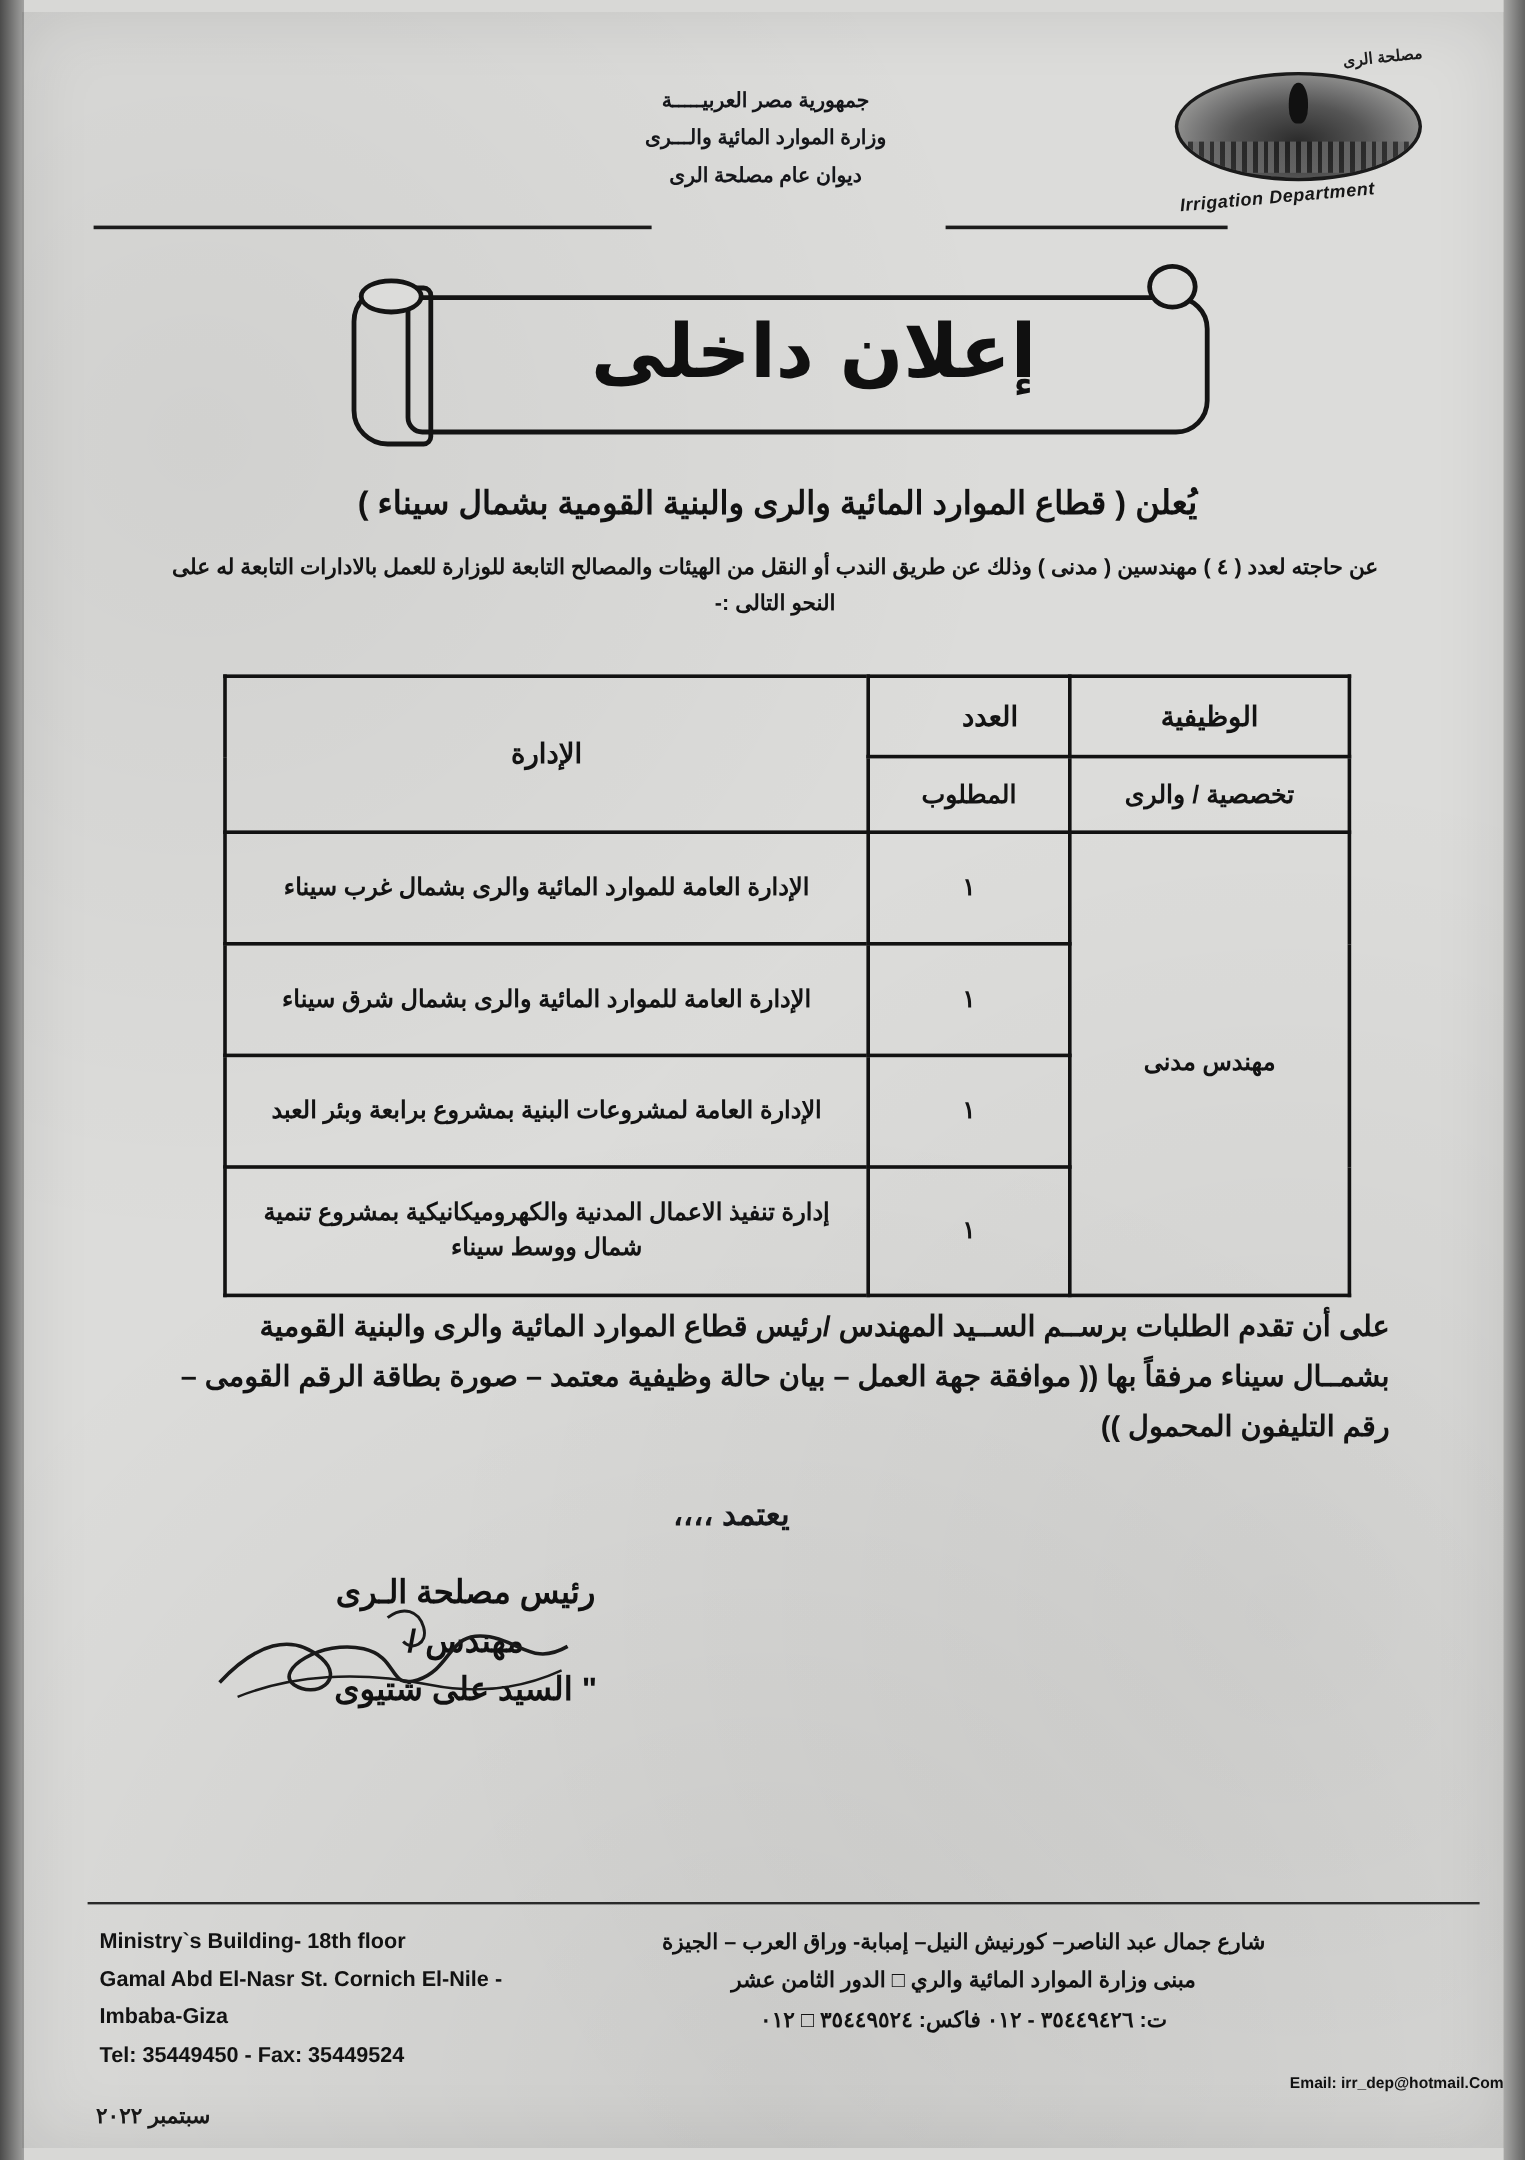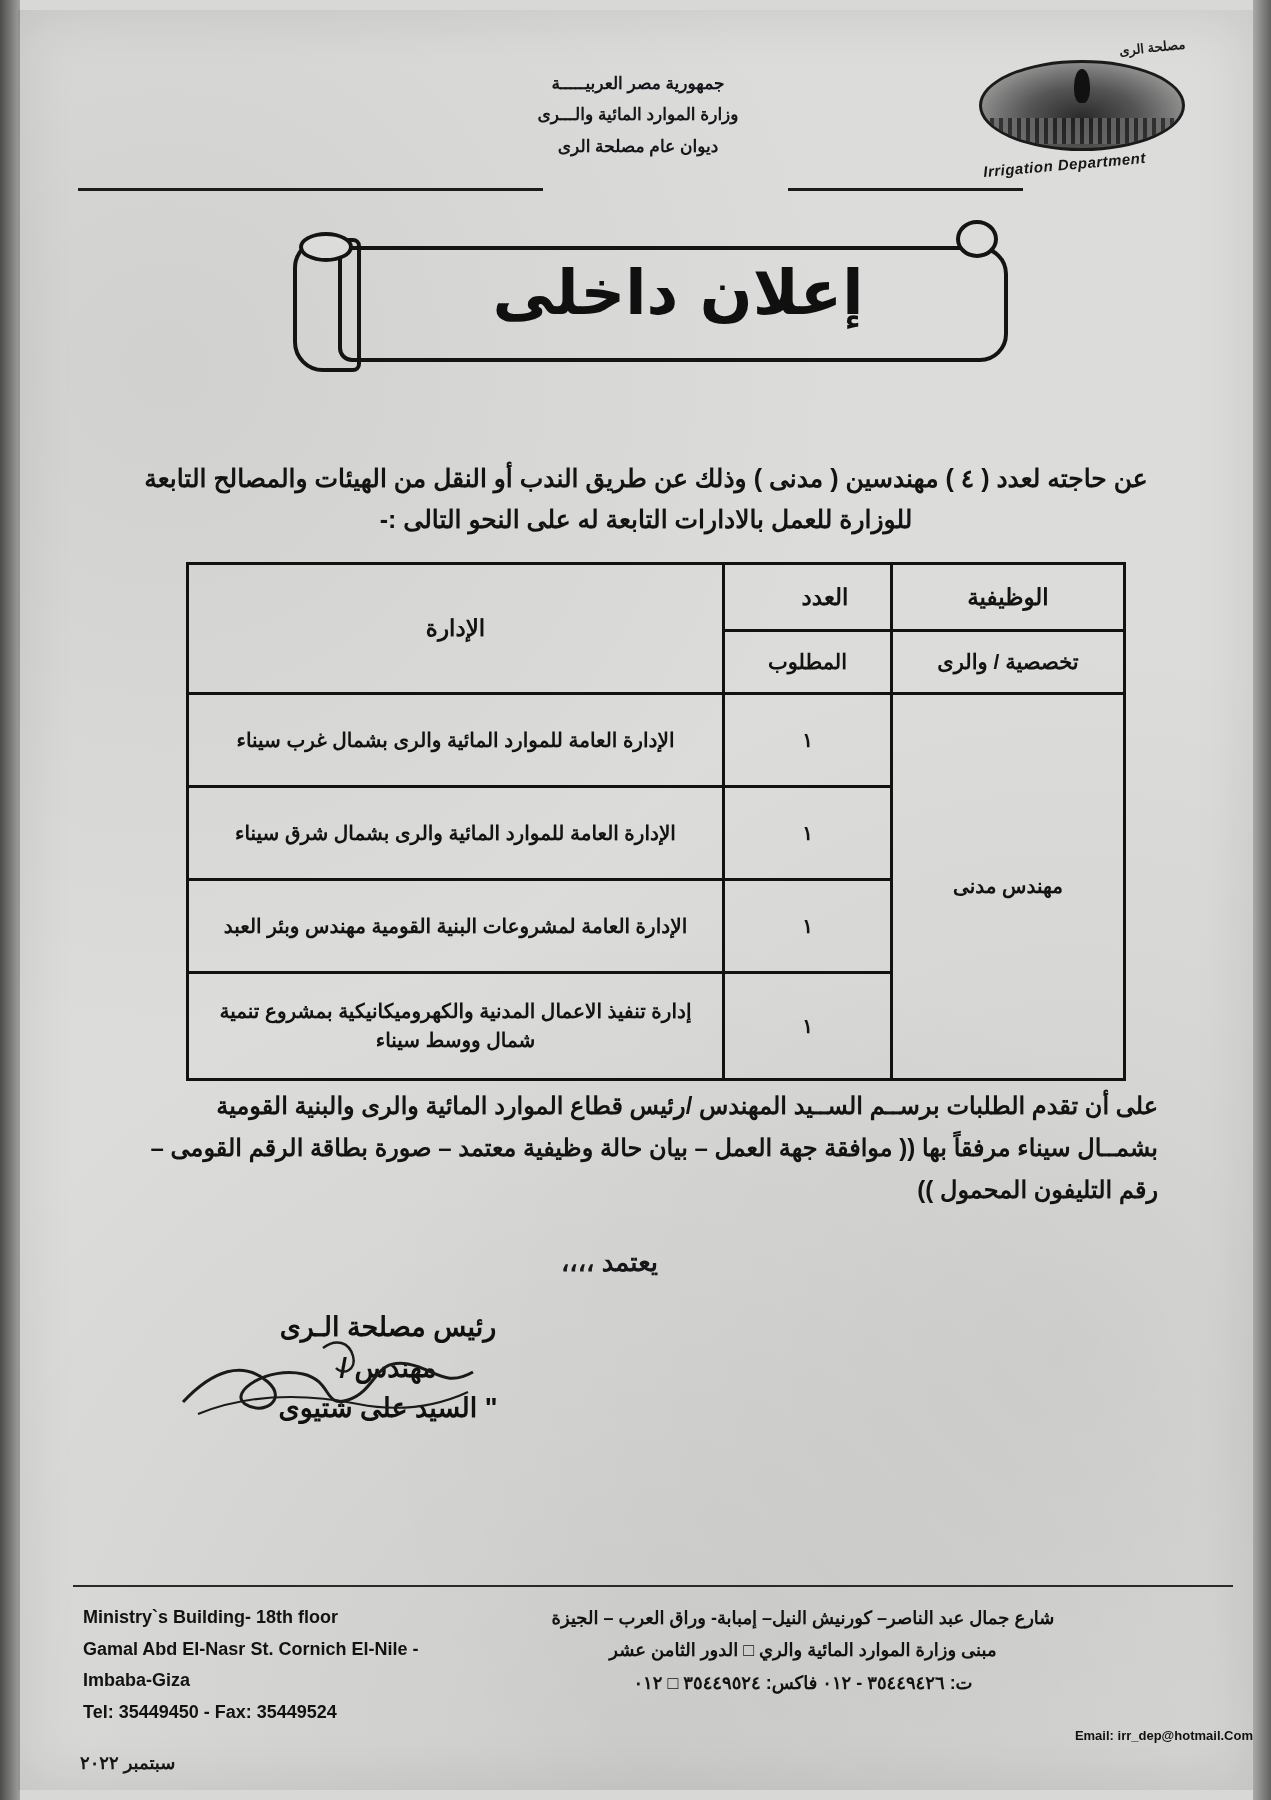--- a/index.html
+++ b/index.html
@@ -218,21 +218,21 @@
     color: #121212;
   }
   .announce .verb { font-size: 28px; }
   .announce .sector { font-size: 27px; }
   .paragraph {
     position: absolute;
     top: 448px;
     left: 118px;
     width: 1020px;
     text-align: center;
-    font-size: 25px;
+    font-size: 18px;
     line-height: 1.65;
     font-weight: bold;
     color: #131313;
   }
 
   
   .tbl-wrap {
     position: absolute;
     left: 168px;
     top: 552px;
@@ -380,20 +380,24 @@
     <div class="rule-right"></div>
 
     <div class="banner">
       <div class="plate"></div>
       <div class="scroll-left"></div>
       <div class="knob-tl"></div>
       <div class="knob-tr"></div>
       <div class="title">إعلان داخلى</div>
     </div>
 
+    <div class="announce">
+      <span class="verb">يُعلن</span>
+      <span class="sector">( قطاع الموارد المائية والرى والبنية القومية بشمال سيناء )</span>
+    </div>
     <div class="paragraph">عن حاجته لعدد ( ٤ ) مهندسين ( مدنى ) وذلك عن طريق الندب أو النقل من الهيئات والمصالح التابعة للوزارة للعمل بالادارات التابعة له على النحو التالى :-</div>
 
     <div class="tbl-wrap">
       <table class="jobs">
         <tbody>
             <tr class="hdr-top">
           <td class="c-spec">الوظيفية</td>
           <td class="c-count">العدد</td>
           <td class="c-dept" rowspan="2">الإدارة</td>
         </tr>
@@ -405,21 +409,21 @@
           <td class="spec-cell" rowspan="4">مهندس مدنى</td>
           <td class="count-val">١</td>
           <td class="dept-cell">الإدارة العامة للموارد المائية والرى بشمال غرب سيناء</td>
         </tr>
         <tr class="row">
           <td class="count-val">١</td>
           <td class="dept-cell">الإدارة العامة للموارد المائية والرى بشمال شرق سيناء</td>
         </tr>
         <tr class="row">
           <td class="count-val">١</td>
-          <td class="dept-cell">الإدارة العامة لمشروعات البنية القومية مهندس وبئر العبد</td>
+          <td class="dept-cell">الإدارة العامة لمشروعات البنية بمشروع برابعة وبئر العبد</td>
         </tr>
         <tr class="row tall">
           <td class="count-val">١</td>
           <td class="dept-cell">إدارة تنفيذ الاعمال المدنية والكهروميكانيكية بمشروع تنمية شمال ووسط سيناء</td>
         </tr>
       </tbody>
         </table>
     </div>
 
     <div class="conditions">

